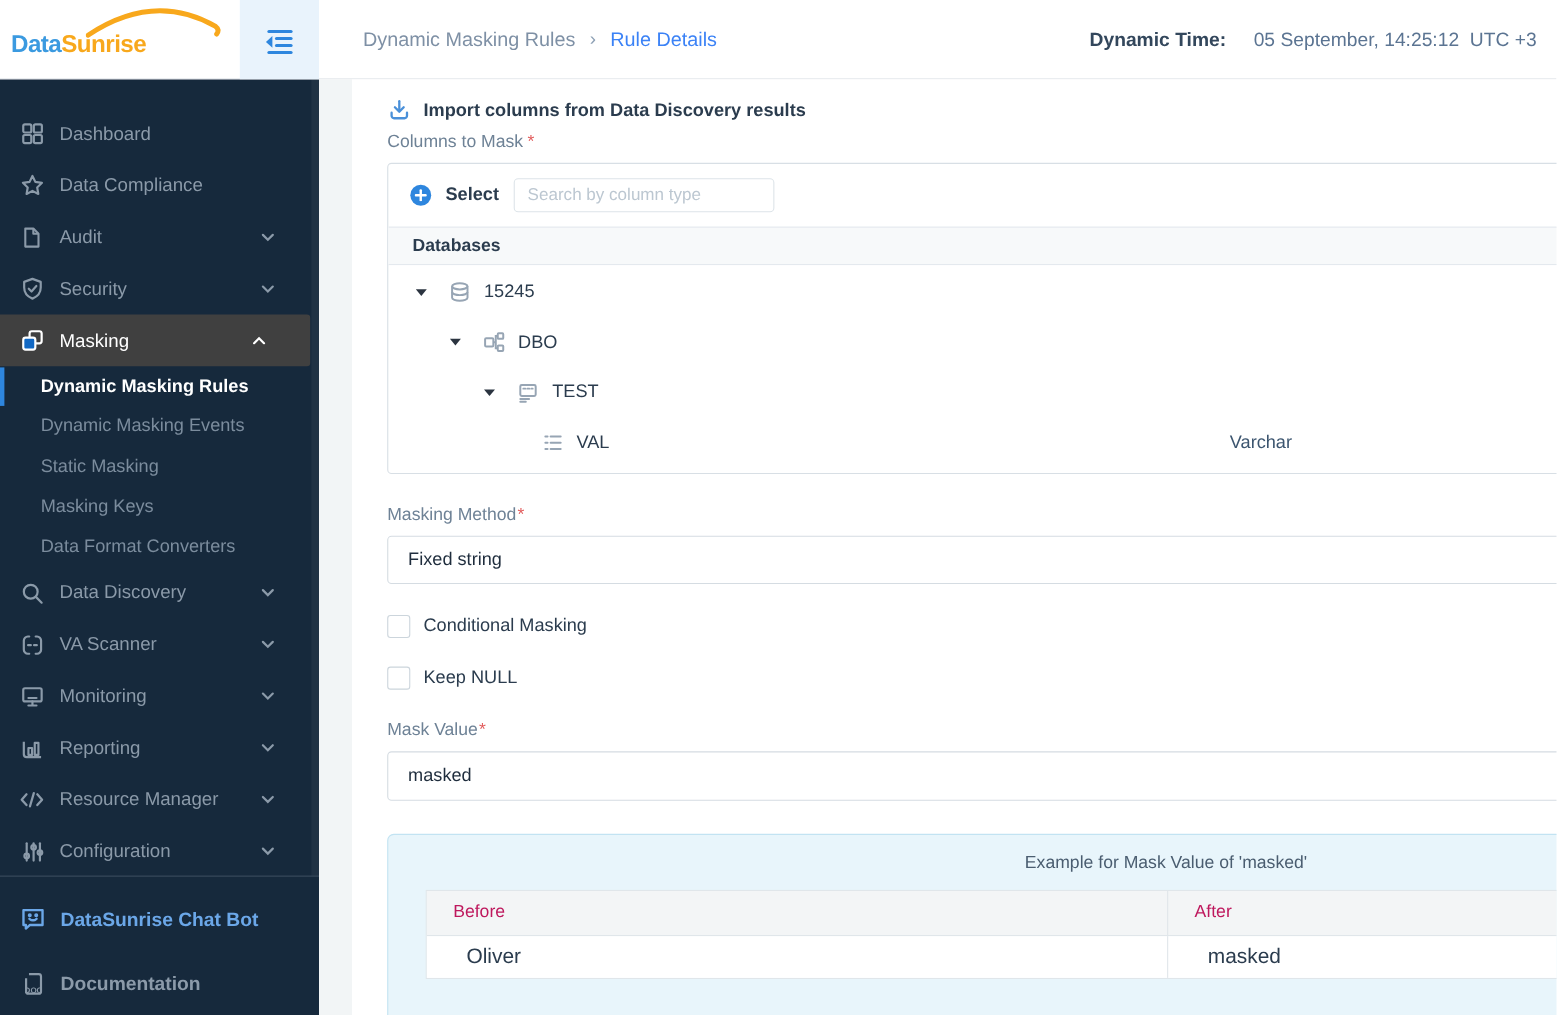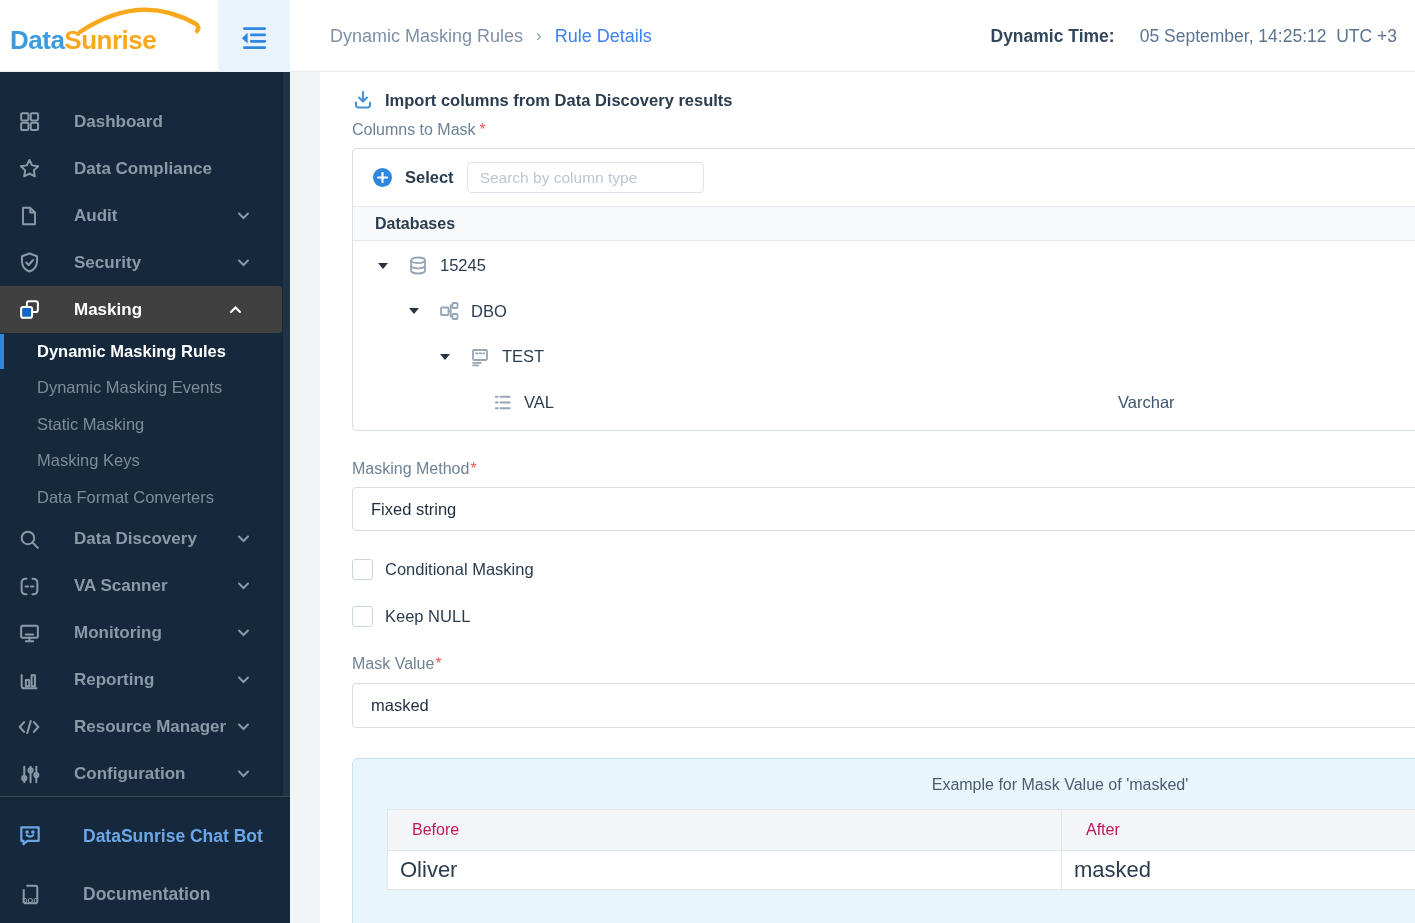--- a/index.html
+++ b/index.html
@@ -4,21 +4,21 @@
 <style>
   * { margin:0; padding:0; box-sizing:border-box; }
   html,body { width:1415px; height:923px; overflow:hidden; background:#fff;
     font-family:"Liberation Sans", sans-serif; position:relative; }
 
   
   .header { position:absolute; left:0; top:0; width:1415px; height:72px;
     background:#fff; border-bottom:1px solid #e8ecef; z-index:30; }
   .logo-area { position:absolute; left:0; top:0; width:218px; height:72px;
     display:flex; align-items:center; padding-left:10px; }
-  .logo-text { font-size:26px; font-weight:700; letter-spacing:-0.5px; position:relative; top:4px;}
+  .logo-text { font-size:22px; font-weight:700; letter-spacing:-0.5px; position:relative; top:4px;}
   .logo-data { color:#3b9ae0; }
   .logo-sunrise { color:#f8a81c; }
   .logo-arc { position:absolute; left:78px; top:2px; pointer-events:none; }
   .toggle-btn { position:absolute; left:218px; top:0; width:72px; height:72px;
     background:#e9f3fc; display:flex; align-items:center; justify-content:center; cursor:pointer; }
   .breadcrumb { position:absolute; left:330px; top:0; height:72px;
     display:flex; align-items:center; gap:13px; }
   .crumb-parent { font-size:18px; color:#7e90a5; cursor:pointer; }
   .crumb-sep { font-size:17px; color:#8da0b5; }
   .crumb-current { font-size:18px; color:#3b82f6; font-weight:500; }
@@ -27,33 +27,33 @@
   .st-label { font-size:17.5px; font-weight:700; color:#33475c; }
   .st-value { font-size:17.5px; color:#5b7492; margin-left:25px; white-space:pre; }
 
   
   .sidebar { position:absolute; left:0; top:72px; width:290px; height:851px;
     background:#16293c; z-index:20; }
   .sidebar::after { content:''; position:absolute; right:0; top:0; width:7px; height:100%;
     background:rgba(255,255,255,0.045); }
   .menu { padding-top:26px; }
   .menu-item { height:47px; display:flex; align-items:center; padding-left:17px;
-    color:#8b9aa9; font-size:17px; font-weight:700; cursor:pointer; position:relative;gap:20px; }
+    color:#8b9aa9; font-size:17px; font-weight:400; cursor:pointer; position:relative; }
   .menu-item .mi-icon { width:24px; display:flex; justify-content:center; margin-right:13px; flex:none; }
   .menu-item .chev { position:absolute; right:40px; top:50%; transform:translateY(-50%); }
   .menu-item.active { background:#404040; color:#fff; width:282px; border-radius:0 3px 3px 0; }
   .submenu { }
   .submenu-item { height:36.5px; display:flex; align-items:center; padding-left:37px;
     color:#7b8c9d; font-size:16.5px; cursor:pointer; position:relative; }
   .submenu-item.active { color:#fff; font-weight:700; }
   .submenu-item.active::before { content:''; position:absolute; left:0; top:1px; bottom:1px;
     width:4px; background:#2e86de; }
   .sidebar-footer { position:absolute; left:0; bottom:0; width:290px; background:#16293c;
     border-top:1px solid rgba(139,154,169,0.28); padding-top:10px; z-index:5; }
-  .footer-item { height:58px; display:flex; align-items:center; padding-left:17px; cursor:pointer;gap:28px; }
+  .footer-item { height:58px; display:flex; align-items:center; padding-left:17px; cursor:pointer; }
   .footer-item .mi-icon { width:26px; display:flex; justify-content:center; margin-right:12px; flex:none; }
   .footer-item.chatbot { color:#6ba7e8; font-size:17.5px; font-weight:700; }
   .footer-item.docs { color:#8b9aa9; font-size:17.5px; font-weight:600; }
 
   
   .gutter { position:absolute; left:290px; top:72px; width:30px; height:851px; background:#f2f5f6; }
   .main { position:absolute; left:320px; top:72px; width:1470px; min-height:851px;
     background:#fff; padding:16px 0 0 32px; }
   .field-w { width:1416px; }
 
@@ -95,22 +95,22 @@
 
   .example-panel { margin-top:30px; background:#e8f5fb; border:1px solid #c2e3f2;
     border-radius:6px; height:210px; }
   .ex-title { padding-top:17px; text-align:center; font-size:16px; color:#4a5d70; }
   .ex-table { margin:15px 34px 0 34px; width:1348px; border:1px solid #e0e6ea; }
   .ex-thead { display:flex; height:40px; background:#f3f5f6; }
   .ex-th { width:674px; display:flex; align-items:center; padding-left:24px;
     font-size:16px; color:#be185d; }
   .ex-th + .ex-th { border-left:1px solid #e0e6ea; }
   .ex-trow { display:flex; height:39px; background:#fff; border-top:1px solid #e0e6ea; }
-  .ex-td { width:674px; display:flex; align-items:center; padding-left:12px;
-    font-size:22px; color:#2b3c4e; }
+  .ex-td { width:674px; display:flex; align-items:center; padding-left:36px;
+    font-size:19px; color:#2b3c4e; }
   .ex-td + .ex-td { border-left:1px solid #e0e6ea; }
 
   svg { display:block; }
 </style>
 </head>
 <body>
 
 <div class="header">
   <div class="logo-area">
     <div class="logo-text"><span class="logo-data">Data</span><span class="logo-sunrise">Sunrise</span></div>

